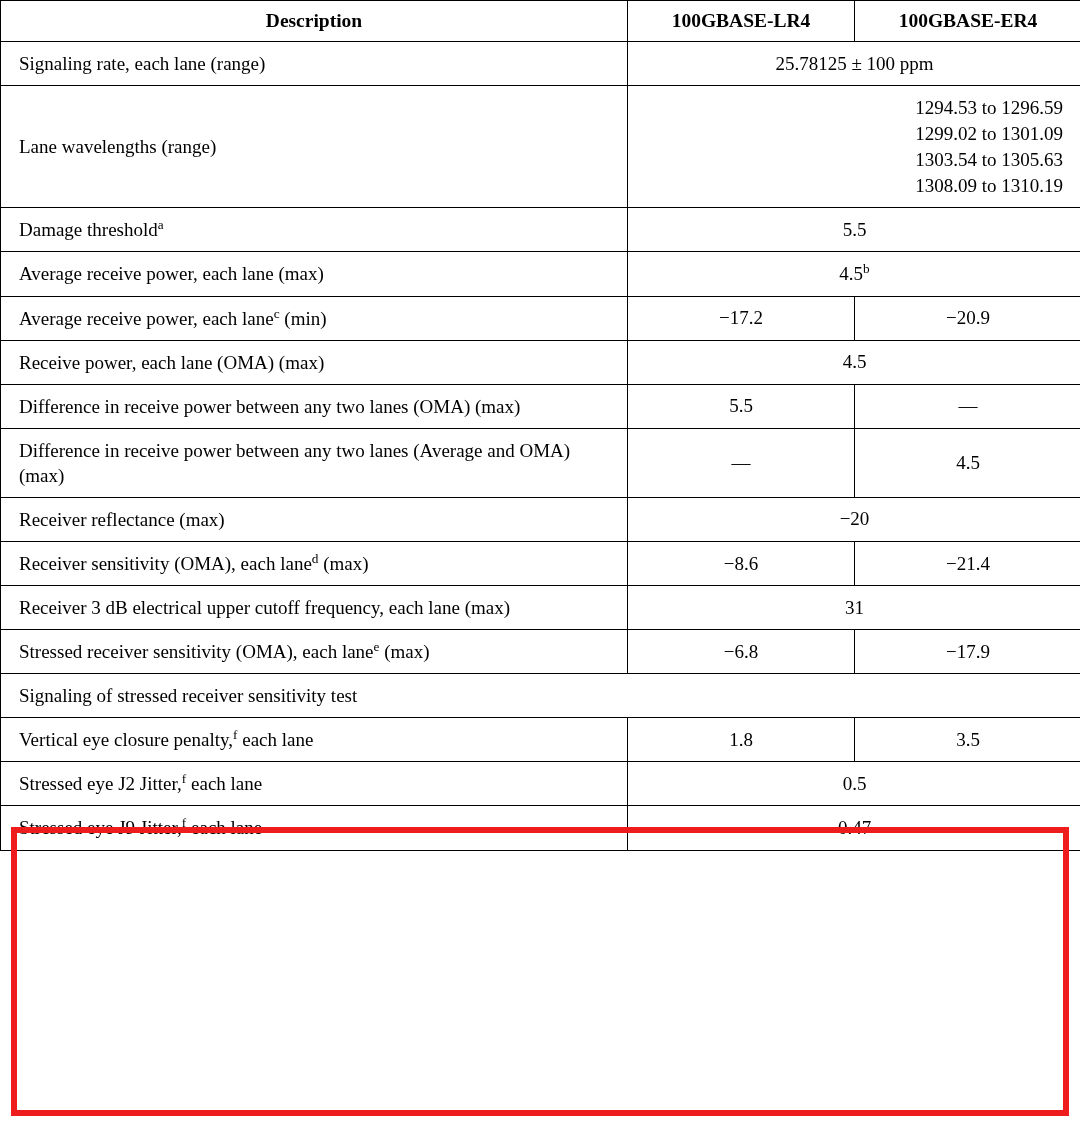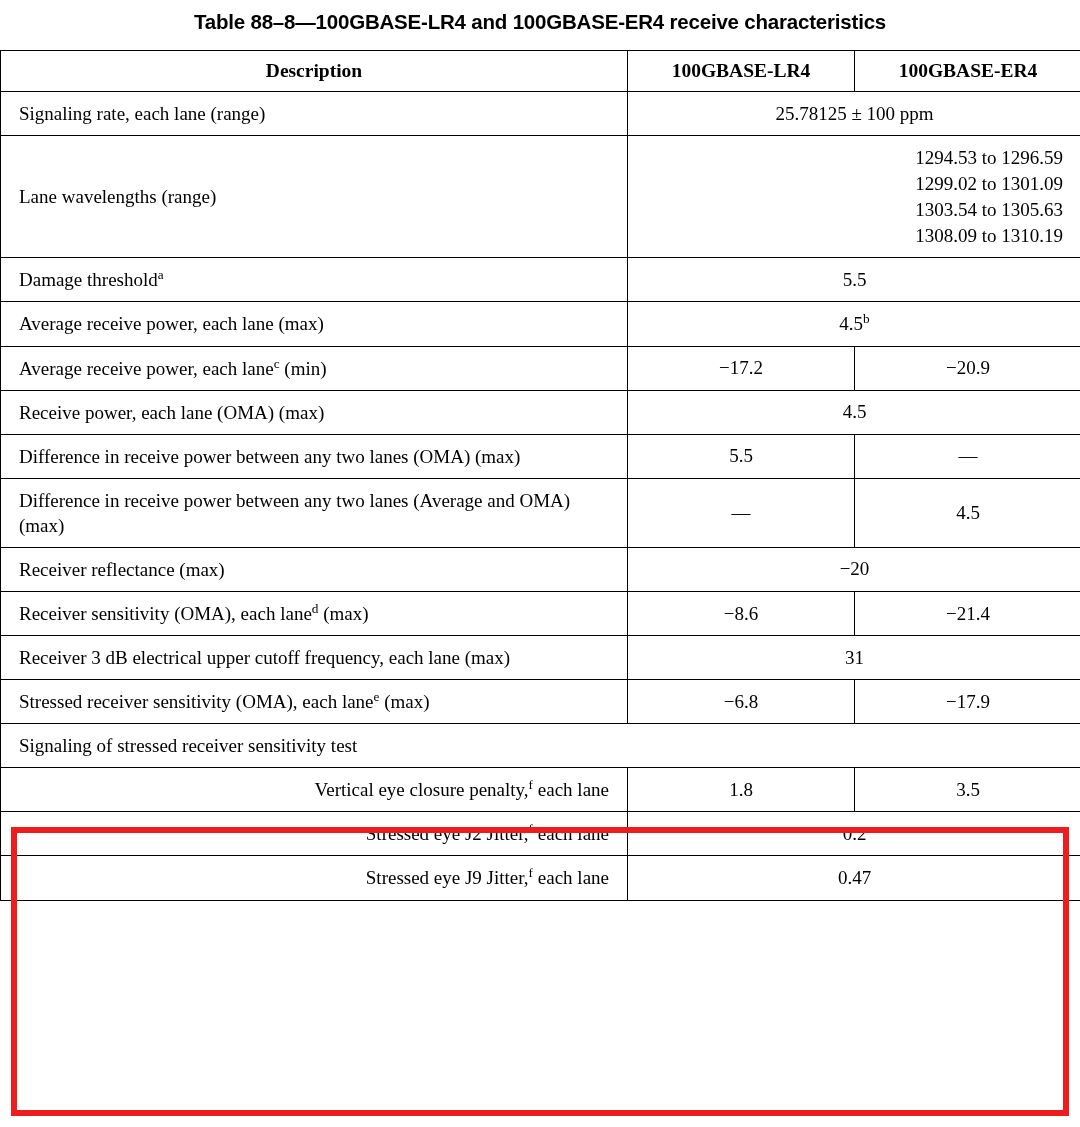--- a/index.html
+++ b/index.html
@@ -61,21 +61,20 @@
     line-height: 1.32;
   }
   td.val {
     text-align: center;
   }
   td.unit {
     text-align: center;
   }
   td.indent {
     padding-left: 52px;
-    text-align: right;
   }
   sup {
     font-size: 0.70em;
     vertical-align: super;
     line-height: 0;
   }
   .multiline-wl {
     text-align: right;
     line-height: 1.36;
   }
@@ -89,21 +88,20 @@
     border: 6px solid #ee1c1c;
     box-sizing: border-box;
     pointer-events: none;
   }
 </style>
 </head>
 <body>
 
 <div class="page">
 
-  <div class="table-caption">Table 88–8—100GBASE-LR4 and 100GBASE-ER4 receive characteristics</div>
 
   <table class="spec">
     <thead>
       <tr>
         <th class="col-desc">Description</th>
         <th class="col-lr4">100GBASE-LR4</th>
         <th class="col-er4">100GBASE-ER4</th>
         <th class="col-unit">Unit</th>
       </tr>
     </thead>
@@ -184,21 +182,21 @@
           <td class="desc" colspan="4"><span>Signaling of stressed receiver sensitivity test</span></td>
         </tr>
         <tr>
           <td class="desc indent"><span>Vertical eye closure penalty,</span><sup>f</sup><span> each lane</span></td>
           <td class="val">1.8</td>
           <td class="val">3.5</td>
           <td class="unit">dB</td>
         </tr>
         <tr>
           <td class="desc indent"><span>Stressed eye J2 Jitter,</span><sup>f</sup><span> each lane</span></td>
-          <td class="val" colspan="2"><span>0.2</span></td>
+          <td class="val" colspan="2"><span>0.5</span></td>
           <td class="unit">UI</td>
         </tr>
         <tr>
           <td class="desc indent"><span>Stressed eye J9 Jitter,</span><sup>f</sup><span> each lane</span></td>
           <td class="val" colspan="2"><span>0.47</span></td>
           <td class="unit">UI</td>
         </tr>
       </tbody>
   </table>
 

